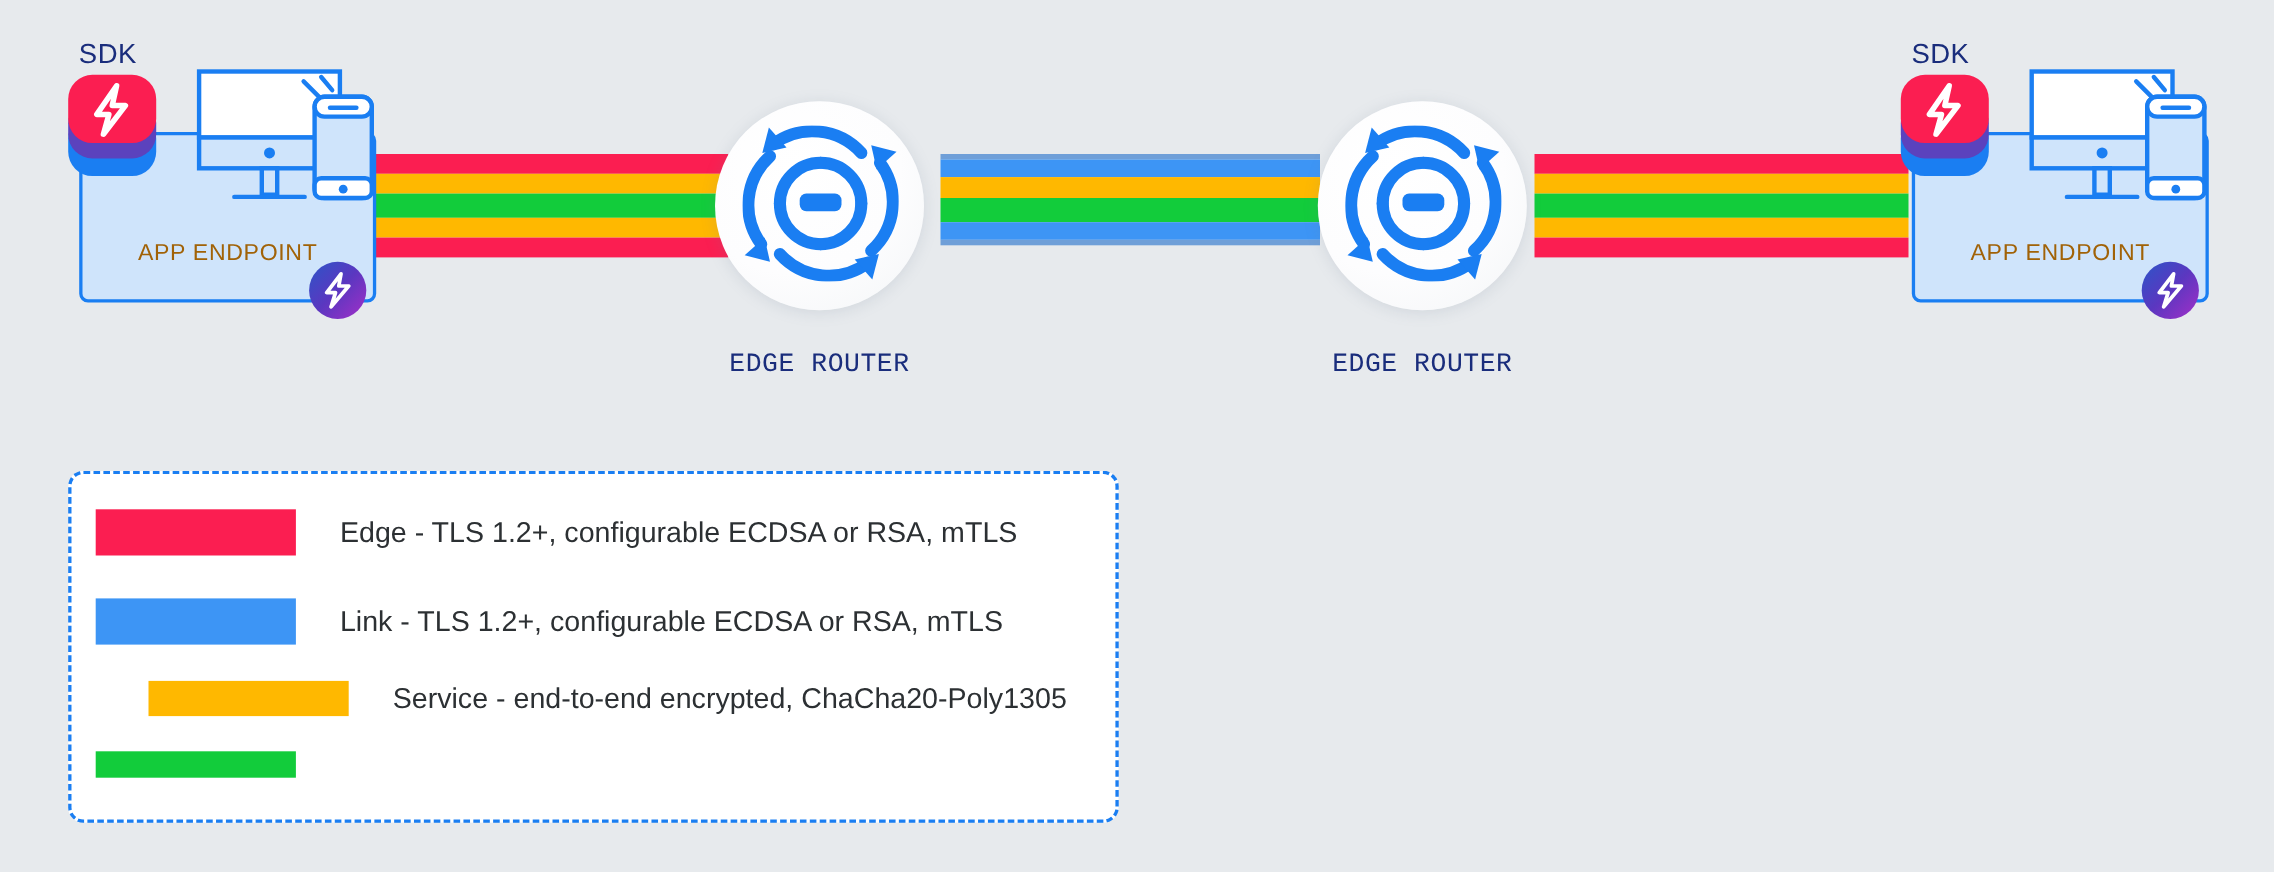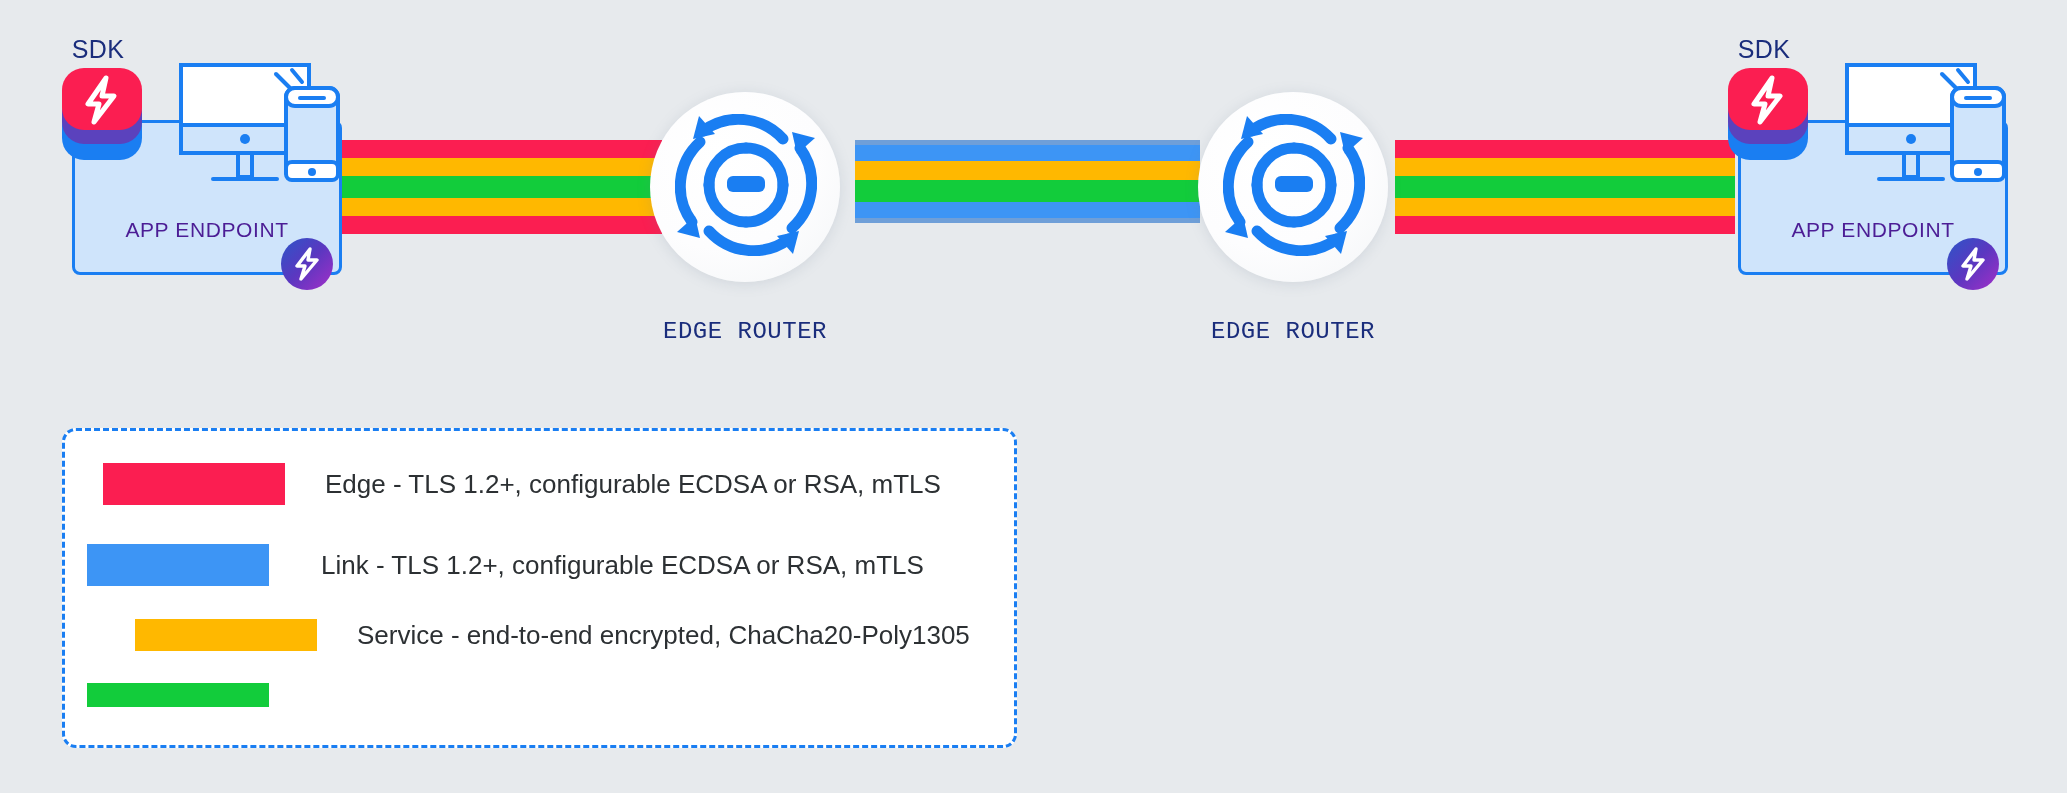--- a/index.html
+++ b/index.html
@@ -34,21 +34,21 @@
   }
 
   
   .endpoint { position: absolute; }
   .ep-box {
     position: absolute; background: #cfe4fb;
     border: 3px solid #1a7ef2; border-radius: 8px;
   }
   .ep-label {
     position: absolute; width: 100%; text-align: center;
-    color: #4c1d95; font-size: 21px; letter-spacing: .6px; white-space: nowrap;
+    color: #a16207; font-size: 21px; letter-spacing: .6px; white-space: nowrap;
   }
   .sdk-label {
     position: absolute; color: #1a2d7c; font-size: 25px;
     letter-spacing: .4px; white-space: nowrap; text-align: center;
   }
   .sdk-stack { position: absolute; }
   .device-art { position: absolute; }
   .badge { position: absolute; width: 52px; height: 52px; border-radius: 50%;
            background: linear-gradient(135deg, #2c55c8 0%, #5b37c0 50%, #a32fc8 100%); }
   .badge svg { position: absolute; left: 12px; top: 9px; }
@@ -206,26 +206,26 @@
 
     <div class="badge" style="left:1947px; top:238px;">
       <svg width="28" height="34" viewBox="0 0 28 34">
         <path d="M17 2 L4 19 L12 19 L8 32 L24 13 L15 13 Z" fill="none" stroke="#ffffff" stroke-width="3.4" stroke-linejoin="round"></path>
       </svg>
     </div>
   </div>
 
   <div id="legend">
 
-    <div class="legend-row" style="top:32px;margin-left:16px;">
+    <div class="legend-row" style="top:32px;">
       <div class="legend-swatch" style="background:#fb1e51;"></div>
       <div class="legend-text">Edge - TLS 1.2+, configurable ECDSA or RSA, mTLS</div>
     </div>
 
-    <div class="legend-row" style="top:113px;gap:12px;">
+    <div class="legend-row" style="top:113px;">
       <div class="legend-swatch" style="background:#3d95f5;"></div>
       <div class="legend-text">Link - TLS 1.2+, configurable ECDSA or RSA, mTLS</div>
     </div>
 
     <div class="legend-row" style="top:188px;padding-left:48px;">
       <div class="legend-swatch" style="background:#ffb800; height:32px;"></div>
       <div class="legend-text">Service - end-to-end encrypted, ChaCha20-Poly1305</div>
     </div>
 
     <div class="legend-row" style="top:252px;">

